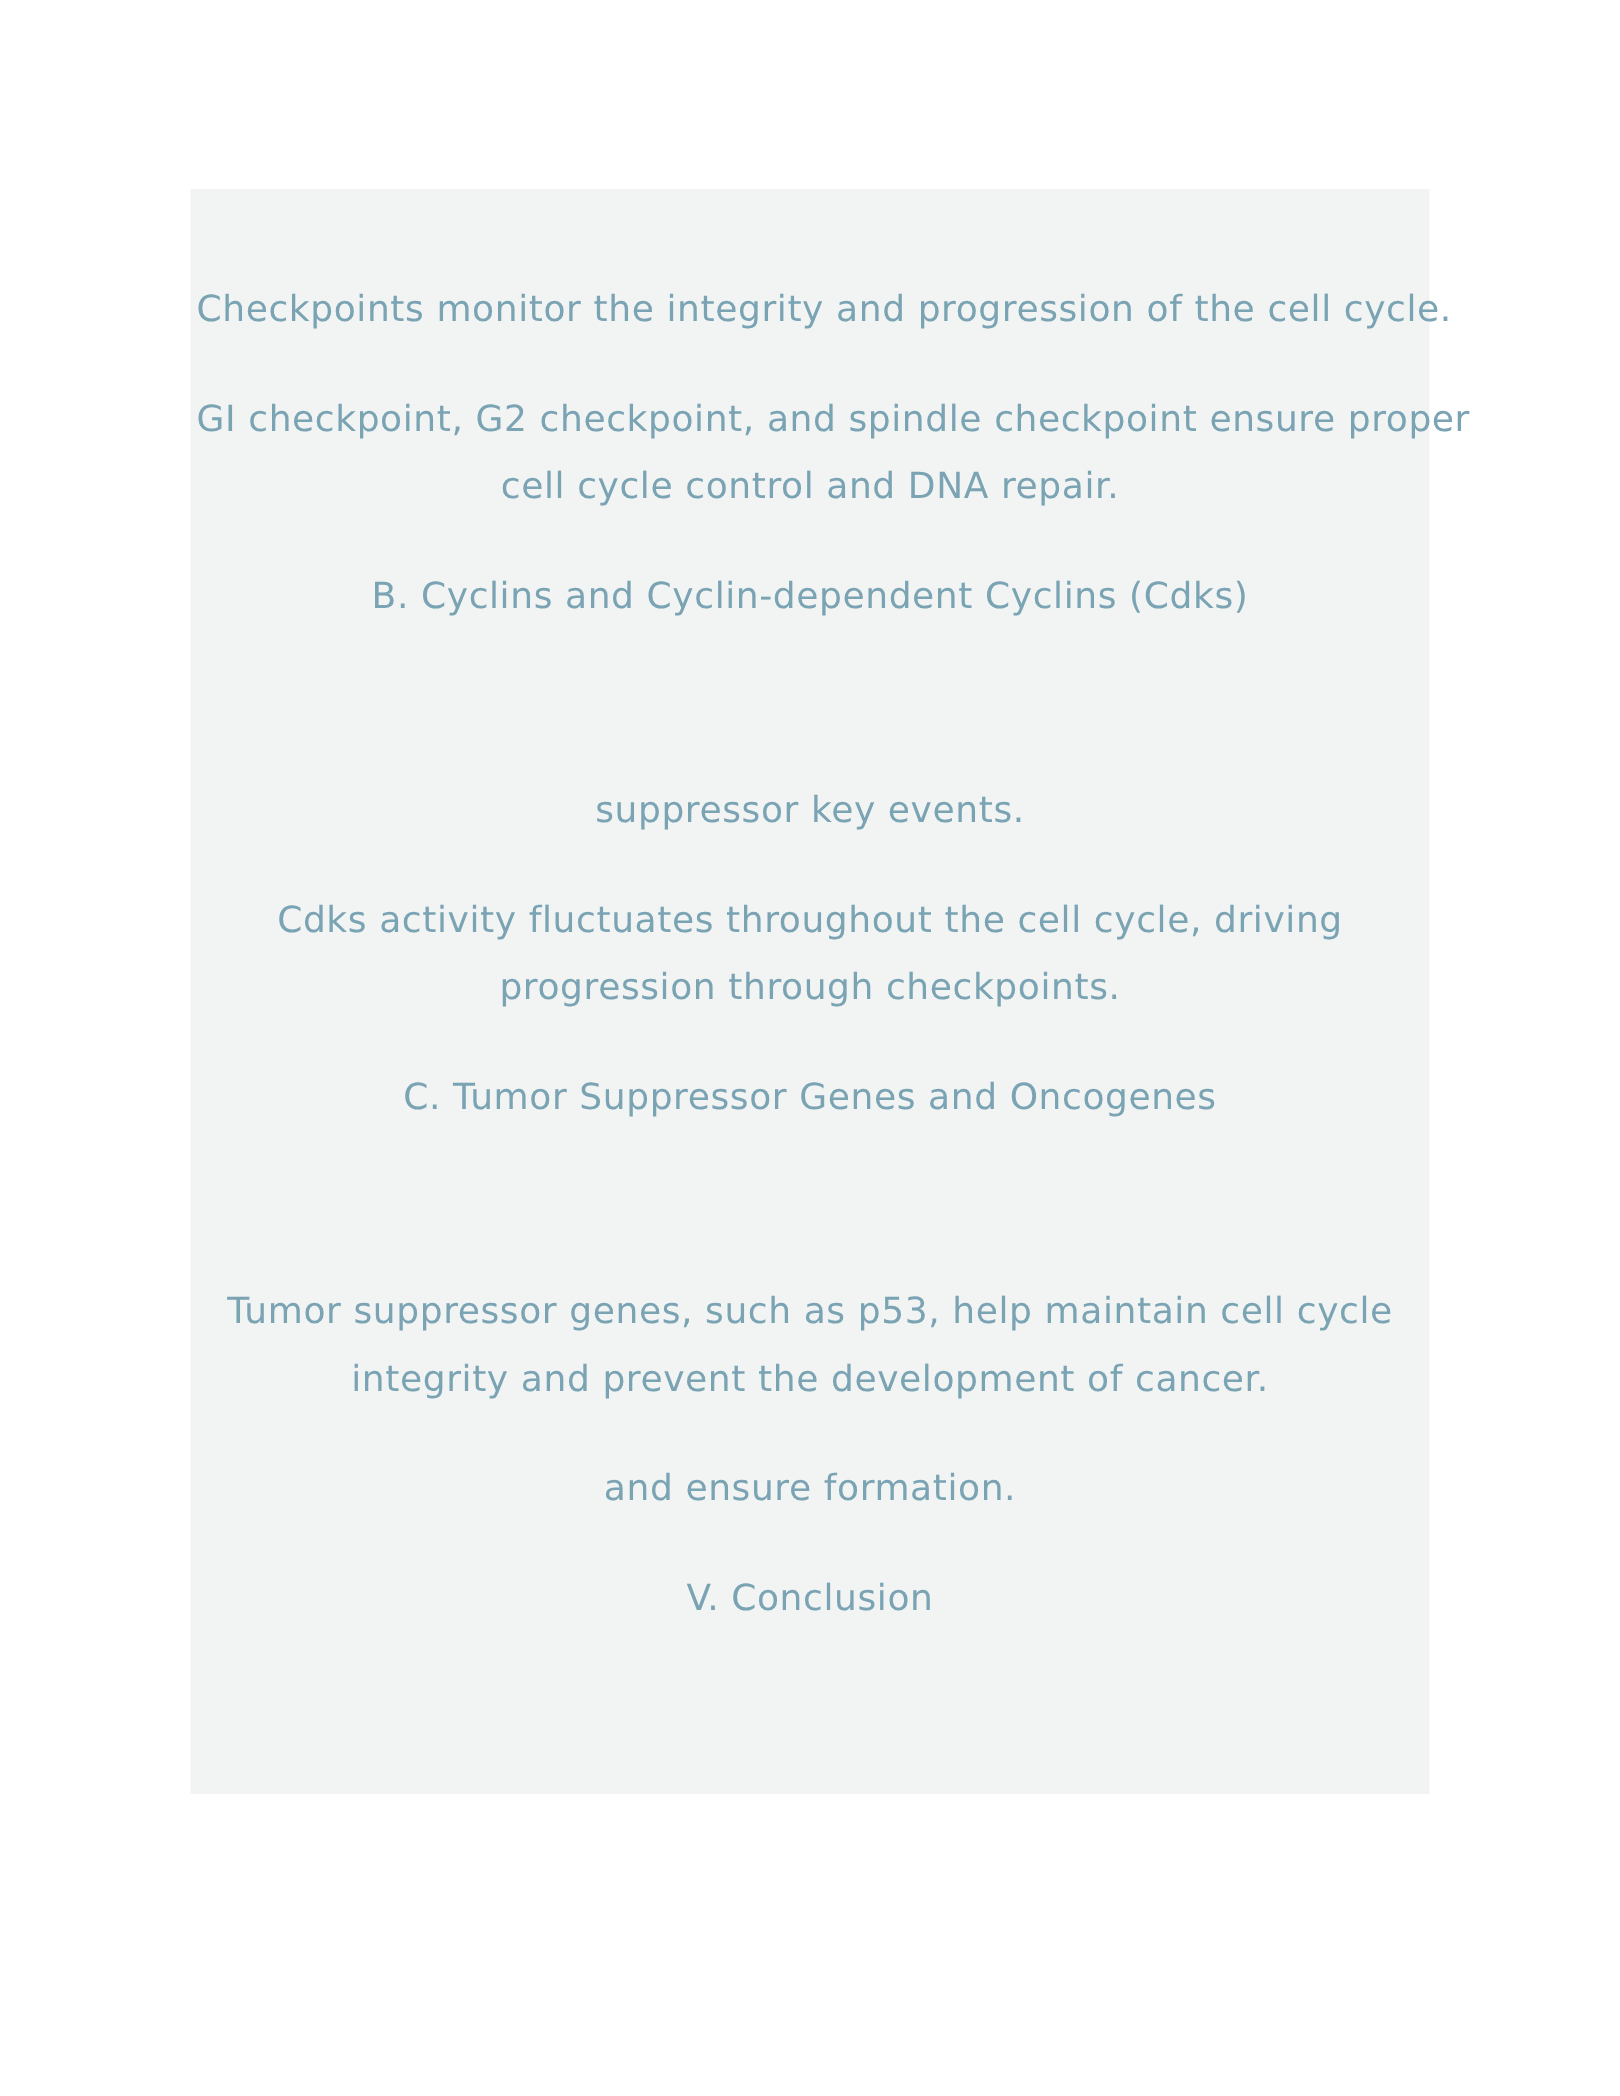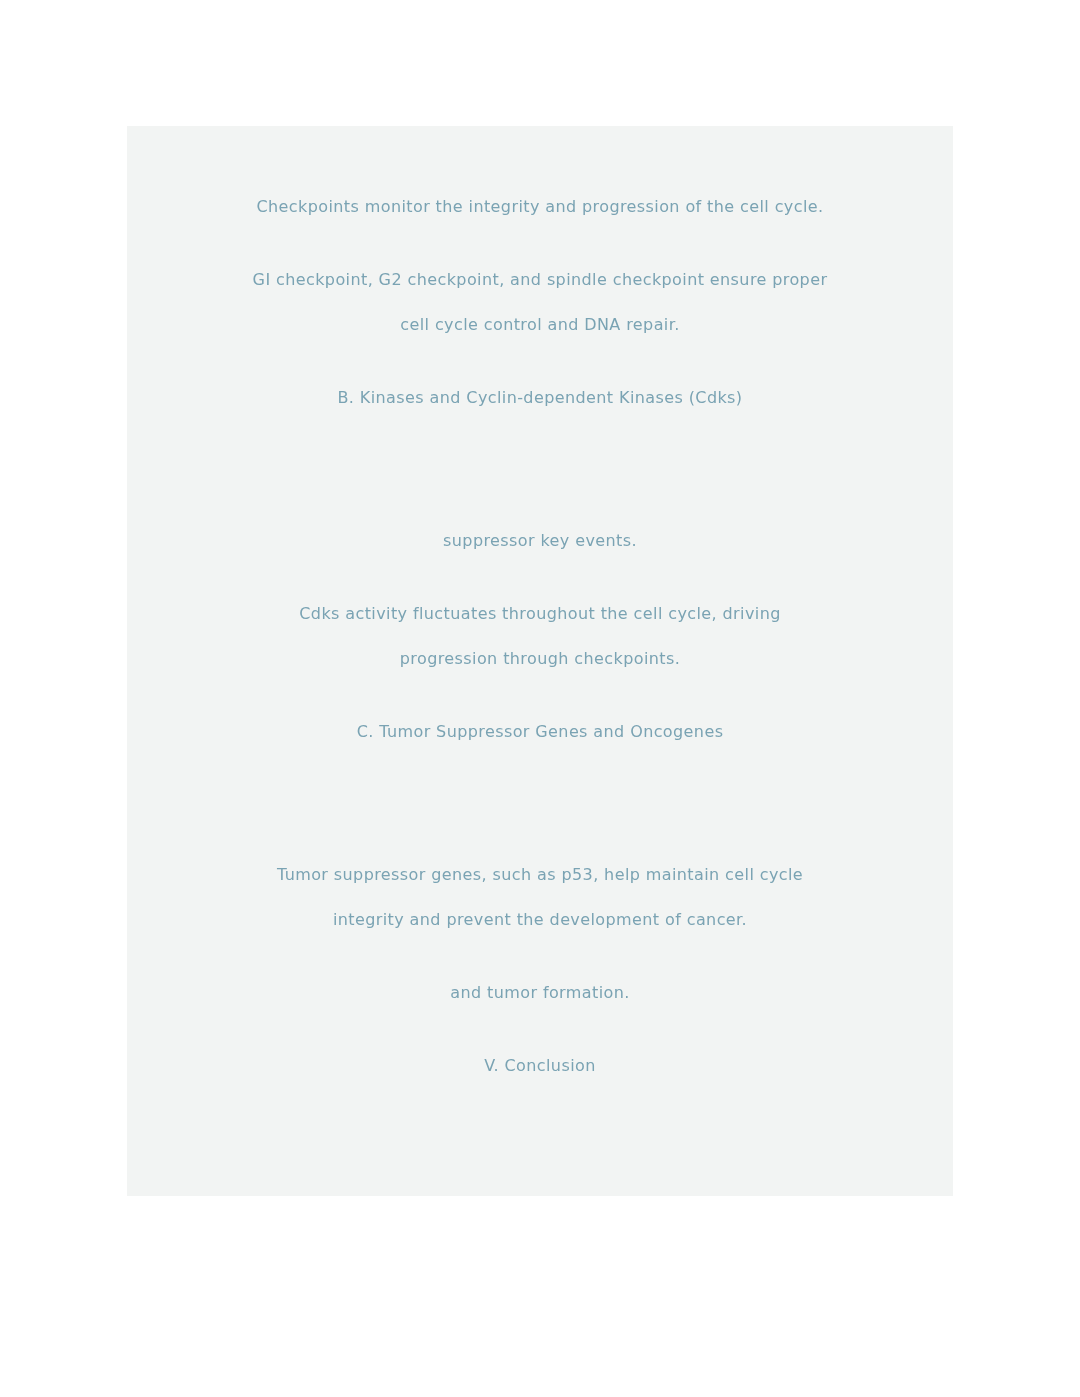--- a/index.html
+++ b/index.html
@@ -16,21 +16,21 @@
     --ink: #7aa3b3;
   }
   .page-panel {
     box-sizing: border-box;
     width: 826px;
     height: 1070px;
     margin: 126px auto 0 auto;
     background: var(--panel-bg);
     padding: 58px 4px 18px 4px;
     font-family: "DejaVu Sans", "Liberation Sans", sans-serif;
-    font-size: 16px;
+    font-size: 24px;
     letter-spacing: 0.4px;
     color: var(--ink);
     text-align: center;
   }
   .paragraph {
     margin: 0 0 28px 0;
   }
   .paragraph.heading {
     margin-bottom: 98px;
   }
@@ -49,36 +49,36 @@
 <div class="page-panel">
   <div id="paragraphs-root">
       <div class="paragraph">
         <span class="line">Checkpoints monitor the integrity and progression of the cell cycle.</span>
       </div>
       <div class="paragraph">
         <span class="line">GI checkpoint, G2 checkpoint, and spindle checkpoint ensure proper</span>
         <span class="line">cell cycle control and DNA repair.</span>
       </div>
       <div class="paragraph heading">
-        <span class="line">B. Kinases and Cyclin-dependent Kinases (Cdks)</span>
+        <span class="line">B. Cyclins and Cyclin-dependent Cyclins (Cdks)</span>
       </div>
       <div class="paragraph">
         <span class="line">suppressor key events.</span>
       </div>
       <div class="paragraph">
         <span class="line">Cdks activity fluctuates throughout the cell cycle, driving</span>
         <span class="line">progression through checkpoints.</span>
       </div>
       <div class="paragraph heading">
         <span class="line">C. Tumor Suppressor Genes and Oncogenes</span>
       </div>
       <div class="paragraph">
         <span class="line">Tumor suppressor genes, such as p53, help maintain cell cycle</span>
         <span class="line">integrity and prevent the development of cancer.</span>
       </div>
       <div class="paragraph">
-        <span class="line">and tumor formation.</span>
+        <span class="line">and ensure formation.</span>
       </div>
       <div class="paragraph heading">
         <span class="line">V. Conclusion</span>
       </div>
     </div>
 </div>
 
 </body></html>

